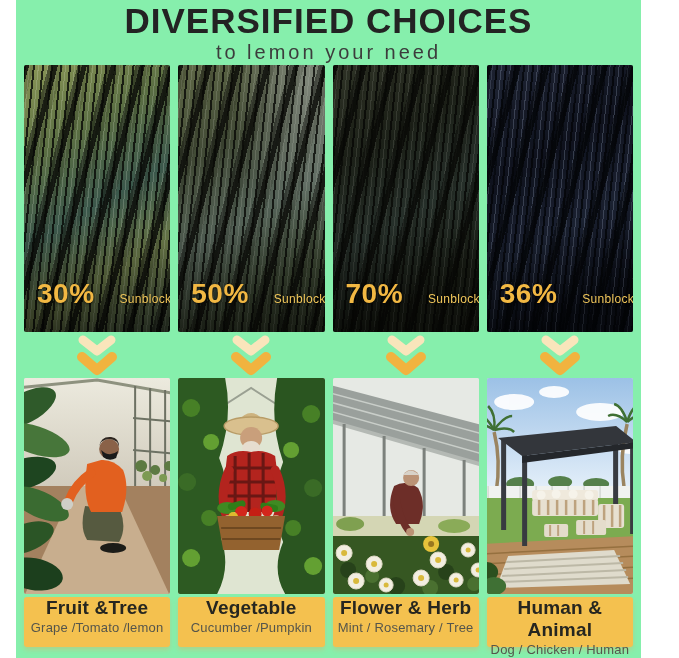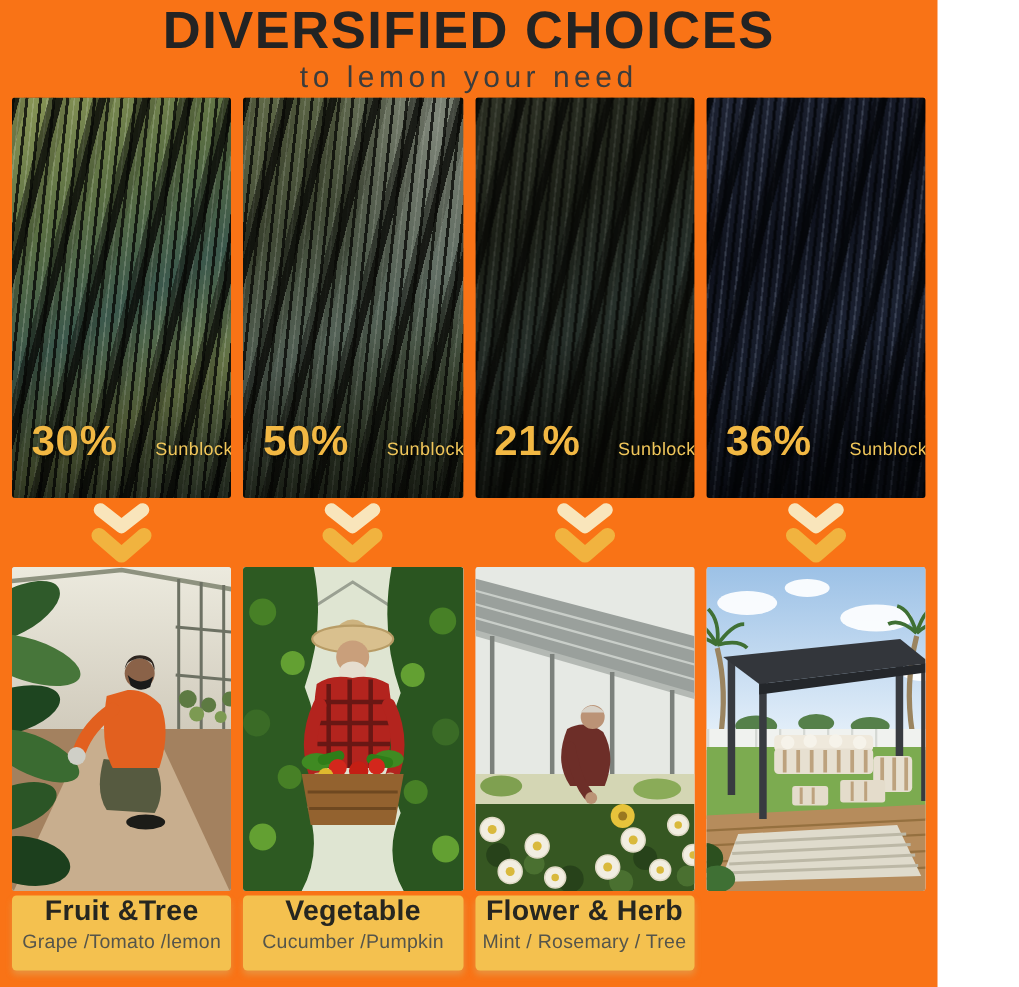--- a/index.html
+++ b/index.html
@@ -8,21 +8,21 @@
     --chevron-light:#F9E5BB;
     --chevron-gold:#F1B33F;
     --title-text:#232323;
     --caption-text:#262620;
     --caption-subtext:#55554b;
     --sunblock-text:#F0C65A;
   }
   *{margin:0;padding:0;box-sizing:border-box;}
   html,body{background:#ffffff;}
   body{font-family:"Liberation Sans", sans-serif;}
-  .page{width:625px;height:658px;overflow:hidden;background:#f97316;position:relative;}
+  .page{width:625px;height:658px;overflow:hidden;background:#86efac;position:relative;margin-left:16px;}
 
   
   .hdr{text-align:center;padding-top:3px;height:65px;}
   .hdr h1{font-size:35px;font-weight:700;letter-spacing:1px;color:var(--title-text);line-height:1.05;}
   .hdr .sub{font-size:20px;font-weight:400;letter-spacing:3px;color:#3c3c3c;margin-top:1px;}
 
   
   .grid4{display:grid;grid-template-columns:repeat(4,1fr);gap:8px;padding:0 8px;}
 
   
@@ -79,21 +79,21 @@
       </div>
     </div>
     <div class="mesh mesh-50">
       <div class="mesh-label">
         <span class="pct">50%</span>
         <span class="blk">Sunblock</span>
       </div>
     </div>
     <div class="mesh mesh-70">
       <div class="mesh-label">
-        <span class="pct">21%</span>
+        <span class="pct">70%</span>
         <span class="blk">Sunblock</span>
       </div>
     </div>
     <div class="mesh mesh-90">
       <div class="mesh-label">
         <span class="pct">36%</span>
         <span class="blk">Sunblock</span>
       </div>
     </div>
   </div>
@@ -414,16 +414,20 @@
                 <line x1="104" y1="143" x2="104" y2="156"></line>
                 <line x1="113" y1="143" x2="113" y2="156"></line>
               </g>
           </g>
           <g fill="#2c501f">
             <ellipse cx="6" cy="194" rx="12" ry="10"></ellipse>
               <ellipse cx="14" cy="208" rx="12" ry="9" fill="#3f7034"></ellipse>
           </g>
         </svg>
       </figure>
+      <div class="caption">
+        <div class="t">Human &amp; Animal</div>
+        <div class="s">Dog / Chicken / Human</div>
+      </div>
     </div>
 
   </div>
 </div>
 
 </body></html>

